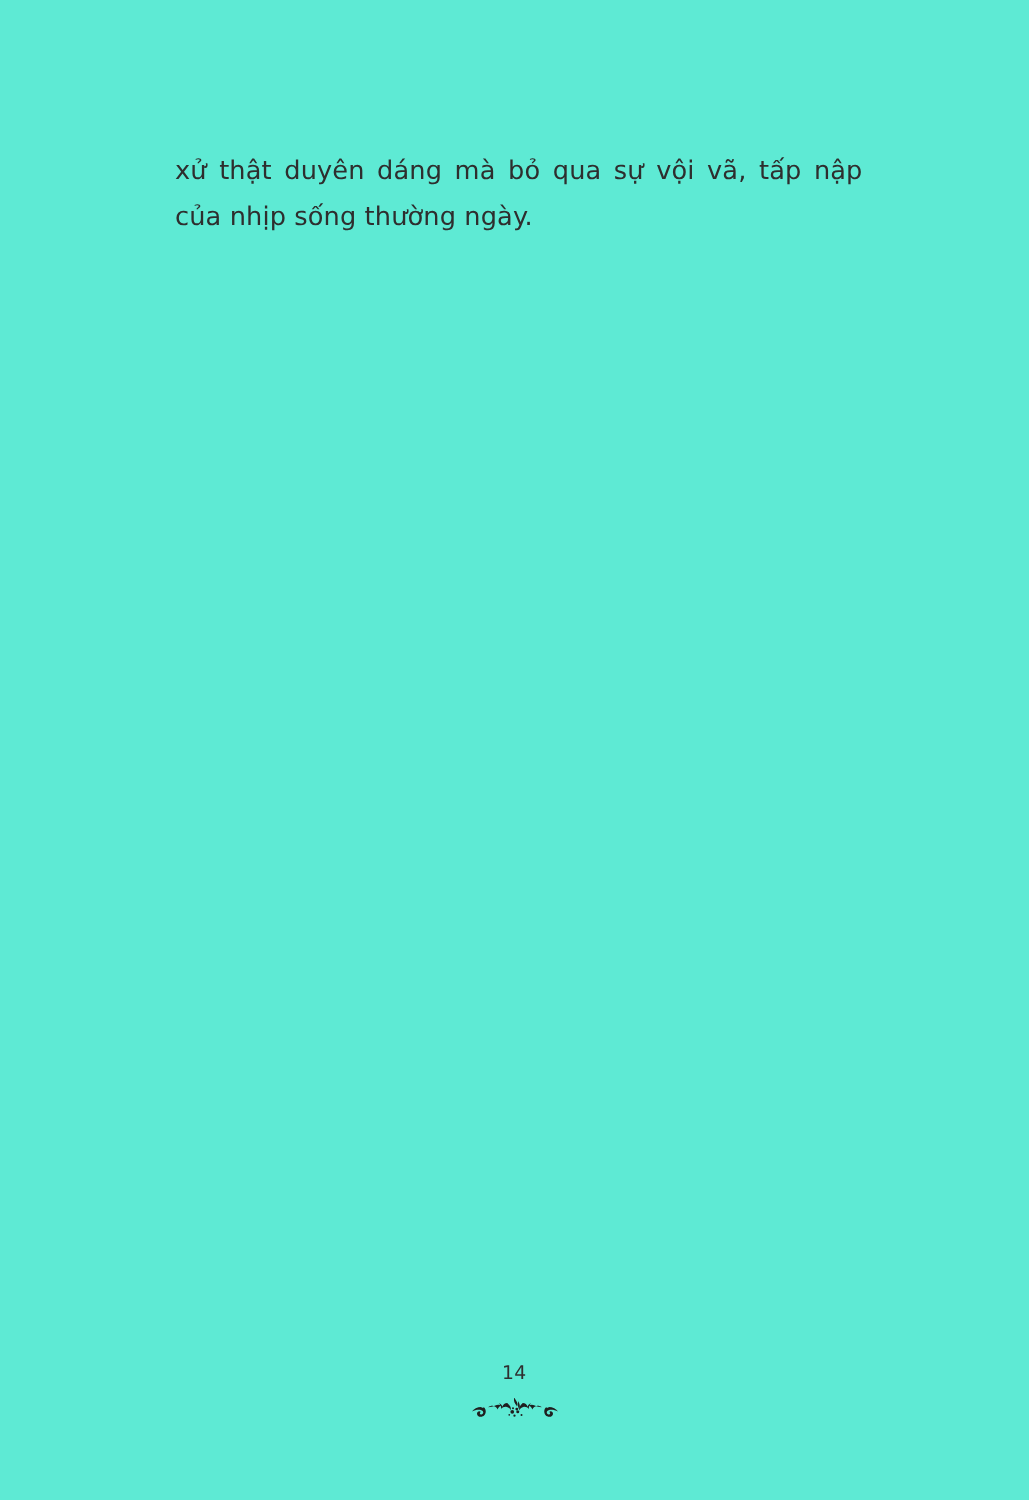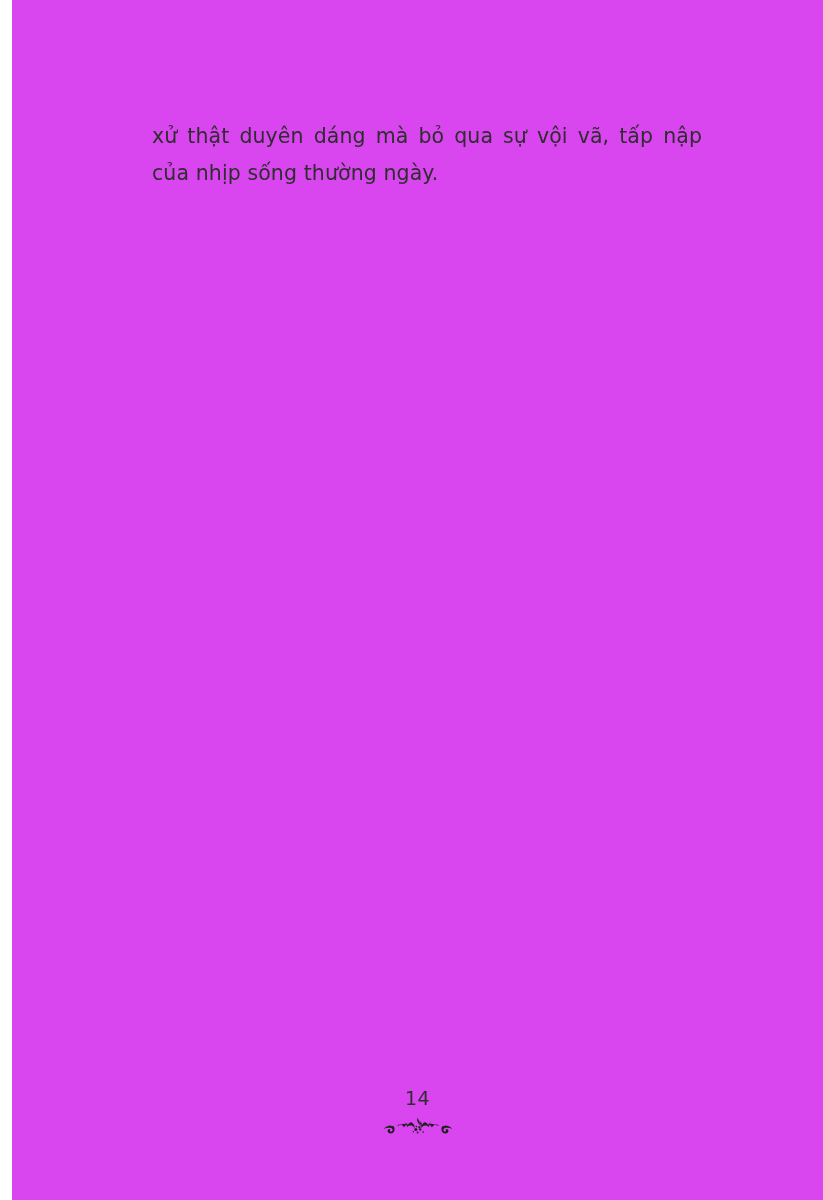--- a/index.html
+++ b/index.html
@@ -12,22 +12,21 @@
     background: #ffffff;
     font-family: "DejaVu Sans", sans-serif;
     color: #2b2b2b;
     position: relative;
     overflow: hidden;
   }
 
   .page {
     position: absolute;
     inset: 0;
-    background: #d946ef;
-    margin-left: 12px;
+    background: #5eead4;
   }
 
   .text-block {
     position: absolute;
     left: 140px;
     top: 118px;
     width: 550px;
   }
 
   .para {
@@ -51,21 +50,21 @@
 
   .footer {
     position: absolute;
     left: 0;
     right: 0;
     bottom: 62px;
     text-align: center;
   }
 
   .page-number {
-    font-size: 19px;
+    font-size: 15px;
     color: #2f2f2f;
     line-height: 20px;
     letter-spacing: 0.3px;
   }
 
   .ornament {
     margin-top: 4px;
     height: 26px;
     display: flex;
     align-items: center;

